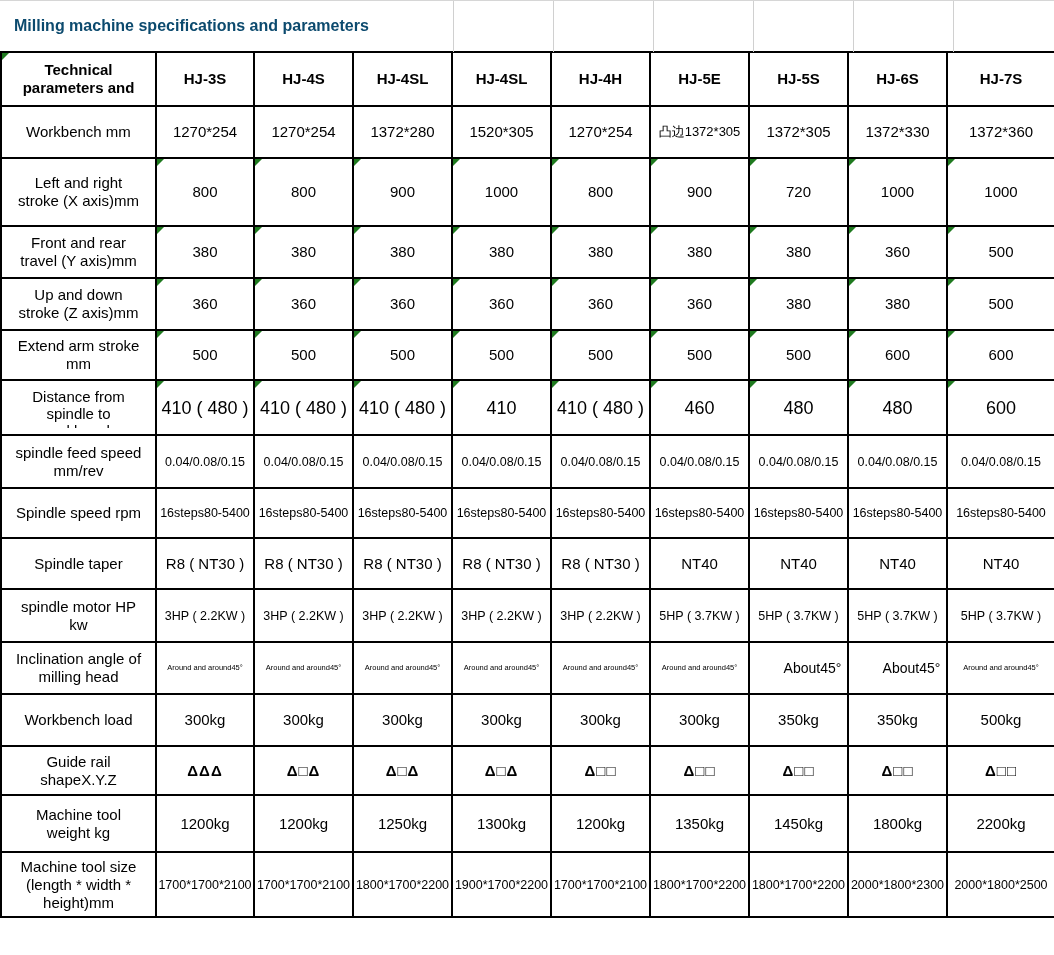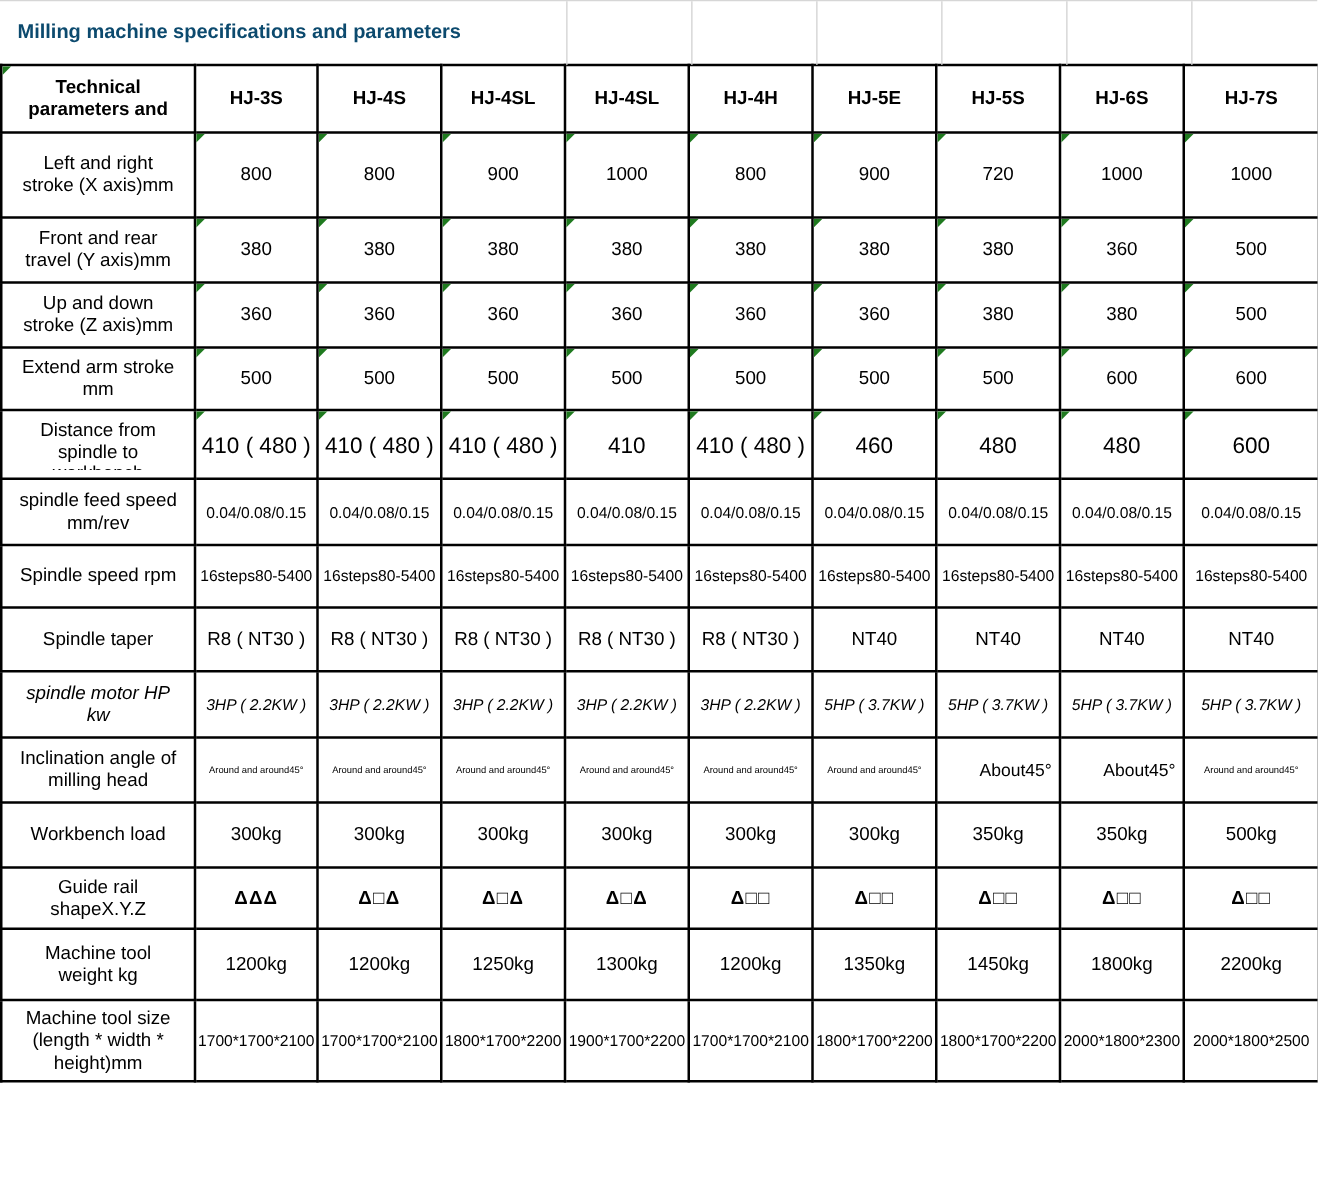--- a/index.html
+++ b/index.html
@@ -80,20 +80,34 @@
           <th>HJ-4SL</th>
           <th>HJ-4SL</th>
           <th>HJ-4H</th>
           <th>HJ-5E</th>
           <th>HJ-5S</th>
           <th>HJ-6S</th>
           <th>HJ-7S</th>
         </tr>
     </thead>
     <tbody id="tbody">
+        <tr style="height: 52px;">
+          <td class="label">
+            <div>Workbench mm</div>
+          </td>
+          <td>1270*254</td>
+          <td>1270*254</td>
+          <td>1372*280</td>
+          <td>1520*305</td>
+          <td>1270*254</td>
+          <td class="cjk">凸边1372*305</td>
+          <td>1372*305</td>
+          <td>1372*330</td>
+          <td>1372*360</td>
+        </tr>
         <tr style="height: 68px;">
           <td class="label">
             <div>Left and right<br>stroke (X axis)mm</div>
           </td>
           <td class="flagged">800</td>
           <td class="flagged">800</td>
           <td class="flagged">900</td>
           <td class="flagged">1000</td>
           <td class="flagged">800</td>
           <td class="flagged">900</td>
@@ -192,21 +206,21 @@
           <td>R8 ( NT30 )</td>
           <td>R8 ( NT30 )</td>
           <td>R8 ( NT30 )</td>
           <td>R8 ( NT30 )</td>
           <td>R8 ( NT30 )</td>
           <td>NT40</td>
           <td>NT40</td>
           <td>NT40</td>
           <td>NT40</td>
         </tr>
-        <tr style="height: 53px; font-style: italic;">
+        <tr style="height: 53px;">
           <td class="label">
             <div>spindle motor HP<br>kw</div>
           </td>
           <td class="sm">3HP ( 2.2KW )</td>
           <td class="sm">3HP ( 2.2KW )</td>
           <td class="sm">3HP ( 2.2KW )</td>
           <td class="sm">3HP ( 2.2KW )</td>
           <td class="sm">3HP ( 2.2KW )</td>
           <td class="sm">5HP ( 3.7KW )</td>
           <td class="sm">5HP ( 3.7KW )</td>

